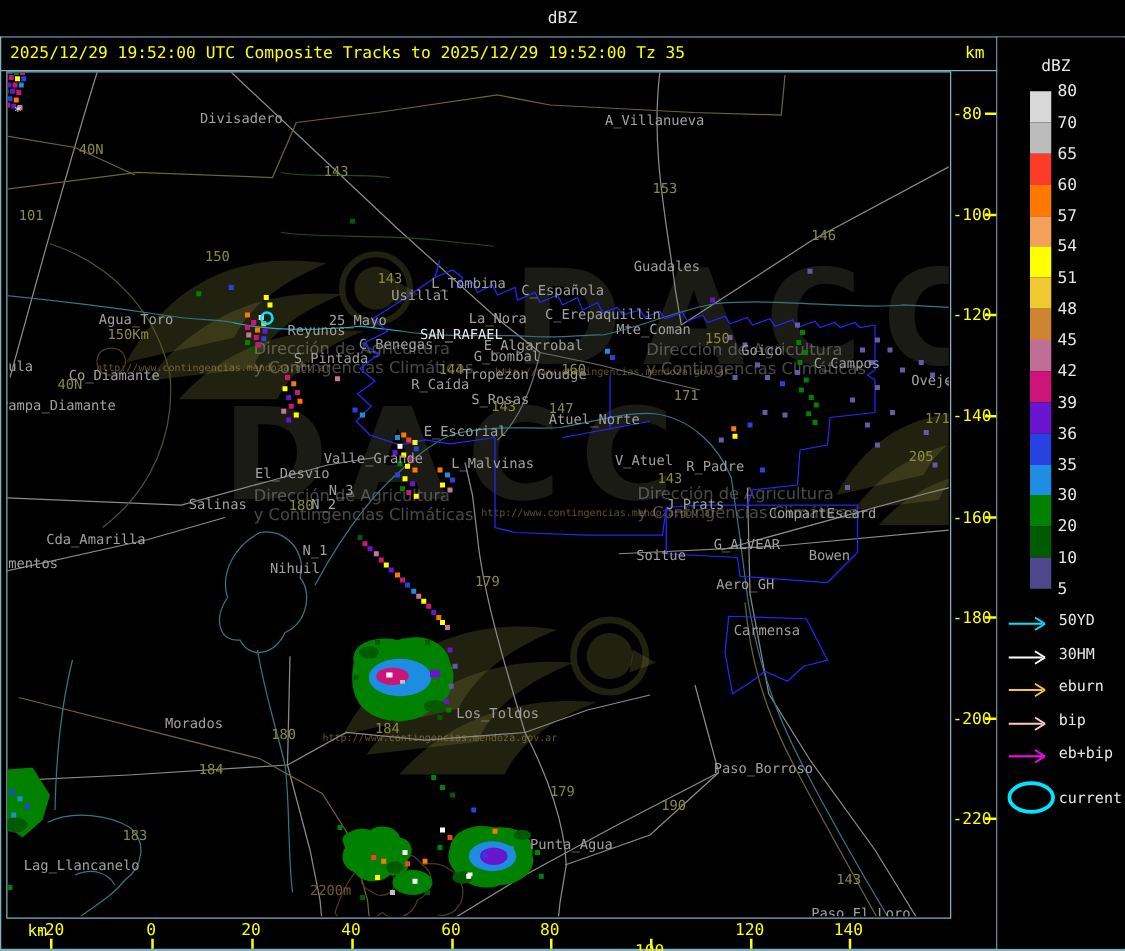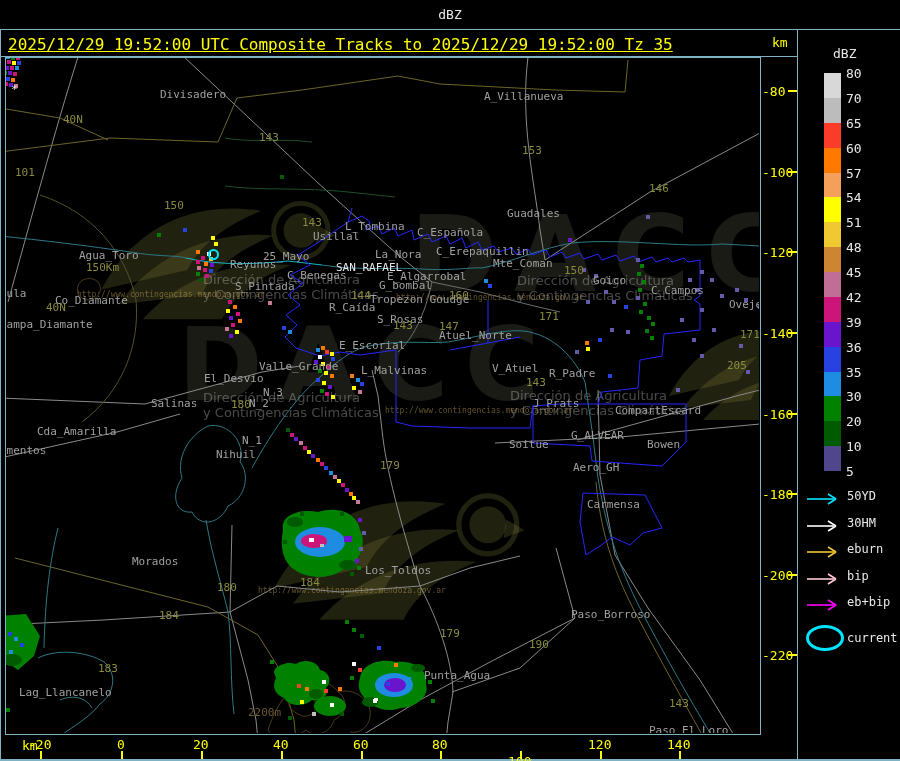--- a/index.html
+++ b/index.html
@@ -2,21 +2,21 @@
 <html><head>
 <meta charset="utf-8">
 <style>
   html,body{margin:0;padding:0;background:#000;}
   #screen{position:relative;width:900px;height:761px;background:#000;overflow:hidden;
           font-family:"DejaVu Sans Mono",monospace;}
   .tl{position:absolute;background:#7fb2c2;}
   .txt{position:absolute;white-space:pre;}
   #title-bar{position:absolute;left:0;top:0;width:900px;height:29px;background:#000;}
   #title{width:100%;text-align:center;top:7px;color:#e8e8e8;font-size:13px;}
-  #info-text{left:8px;top:35px;color:#ffff00;font-size:16px;text-decoration:underline;}
+  #info-text{left:8px;top:35px;color:#ffff00;font-size:13px;}
   #axis-km-top{left:772px;top:35px;color:#ffff00;font-size:13px;}
   #axis-km-bottom{left:22px;top:738px;color:#ffff00;font-size:13px;}
   #map-border{position:absolute;left:5px;top:57px;width:754px;height:676px;border:1px solid #7fb2c2;}
   #map-clip{position:absolute;left:6px;top:58px;width:753px;height:675px;overflow:hidden;}
   #map-inner{position:absolute;left:-6px;top:-58px;width:900px;height:761px;}
   svg.layer{position:absolute;left:0;top:0;}
   .maplabel{position:absolute;font-size:11px;color:#a0a0a0;letter-spacing:0px;line-height:11px;}
   .maplabel.w{color:#e8e8e8;}
   .maplabel.o{color:#8a8a3e;}
   .maplabel.br{color:#6e5a30;}
@@ -417,21 +417,21 @@
           <div class="maplabel" style="left: 647px; top: 439px;">Bowen</div>
           <div class="maplabel" style="left: 573px; top: 462px;">Aero_GH</div>
           <div class="maplabel" style="left: 587px; top: 499px;">Carmensa</div>
           <div class="maplabel" style="left: 151px; top: 398px;">Salinas</div>
           <div class="maplabel" style="left: 37px; top: 426px;">Cda_Amarilla</div>
           <div class="maplabel" style="left: 0px; top: 445px;">amentos</div>
           <div class="maplabel" style="left: 263px; top: 387px;">N_3</div>
           <div class="maplabel" style="left: 249px; top: 398px;">N_2</div>
           <div class="maplabel" style="left: 242px; top: 435px;">N_1</div>
           <div class="maplabel" style="left: 216px; top: 449px;">Nihuil</div>
-          <div class="maplabel" style="left: 91px; top: 556px; padding-left: 41px;">Morados</div>
+          <div class="maplabel" style="left: 91px; top: 573px; padding-left: 41px;">Morados</div>
           <div class="maplabel" style="left: 365px; top: 565px;">Los_Toldos</div>
           <div class="maplabel" style="left: 424px; top: 670px;">Punta_Agua</div>
           <div class="maplabel" style="left: 571px; top: 609px;">Paso_Borroso</div>
           <div class="maplabel" style="left: 649px; top: 725px;">Paso_El_Loro</div>
           <div class="maplabel" style="left: 19px; top: 687px;">Lag_Llancanelo</div>
           <div class="maplabel" style="left: 593px; top: 275px;">Goico</div>
           <div class="maplabel" style="left: 651px; top: 285px;">C_Campos</div>
           <div class="maplabel" style="left: 729px; top: 299px;">Oveje</div>
           <div class="maplabel" style="left: 0px; top: 319px;">Pampa_Diamante</div>
           <div class="maplabel" style="left: 55px; top: 295px;">Co_Diamante</div>

